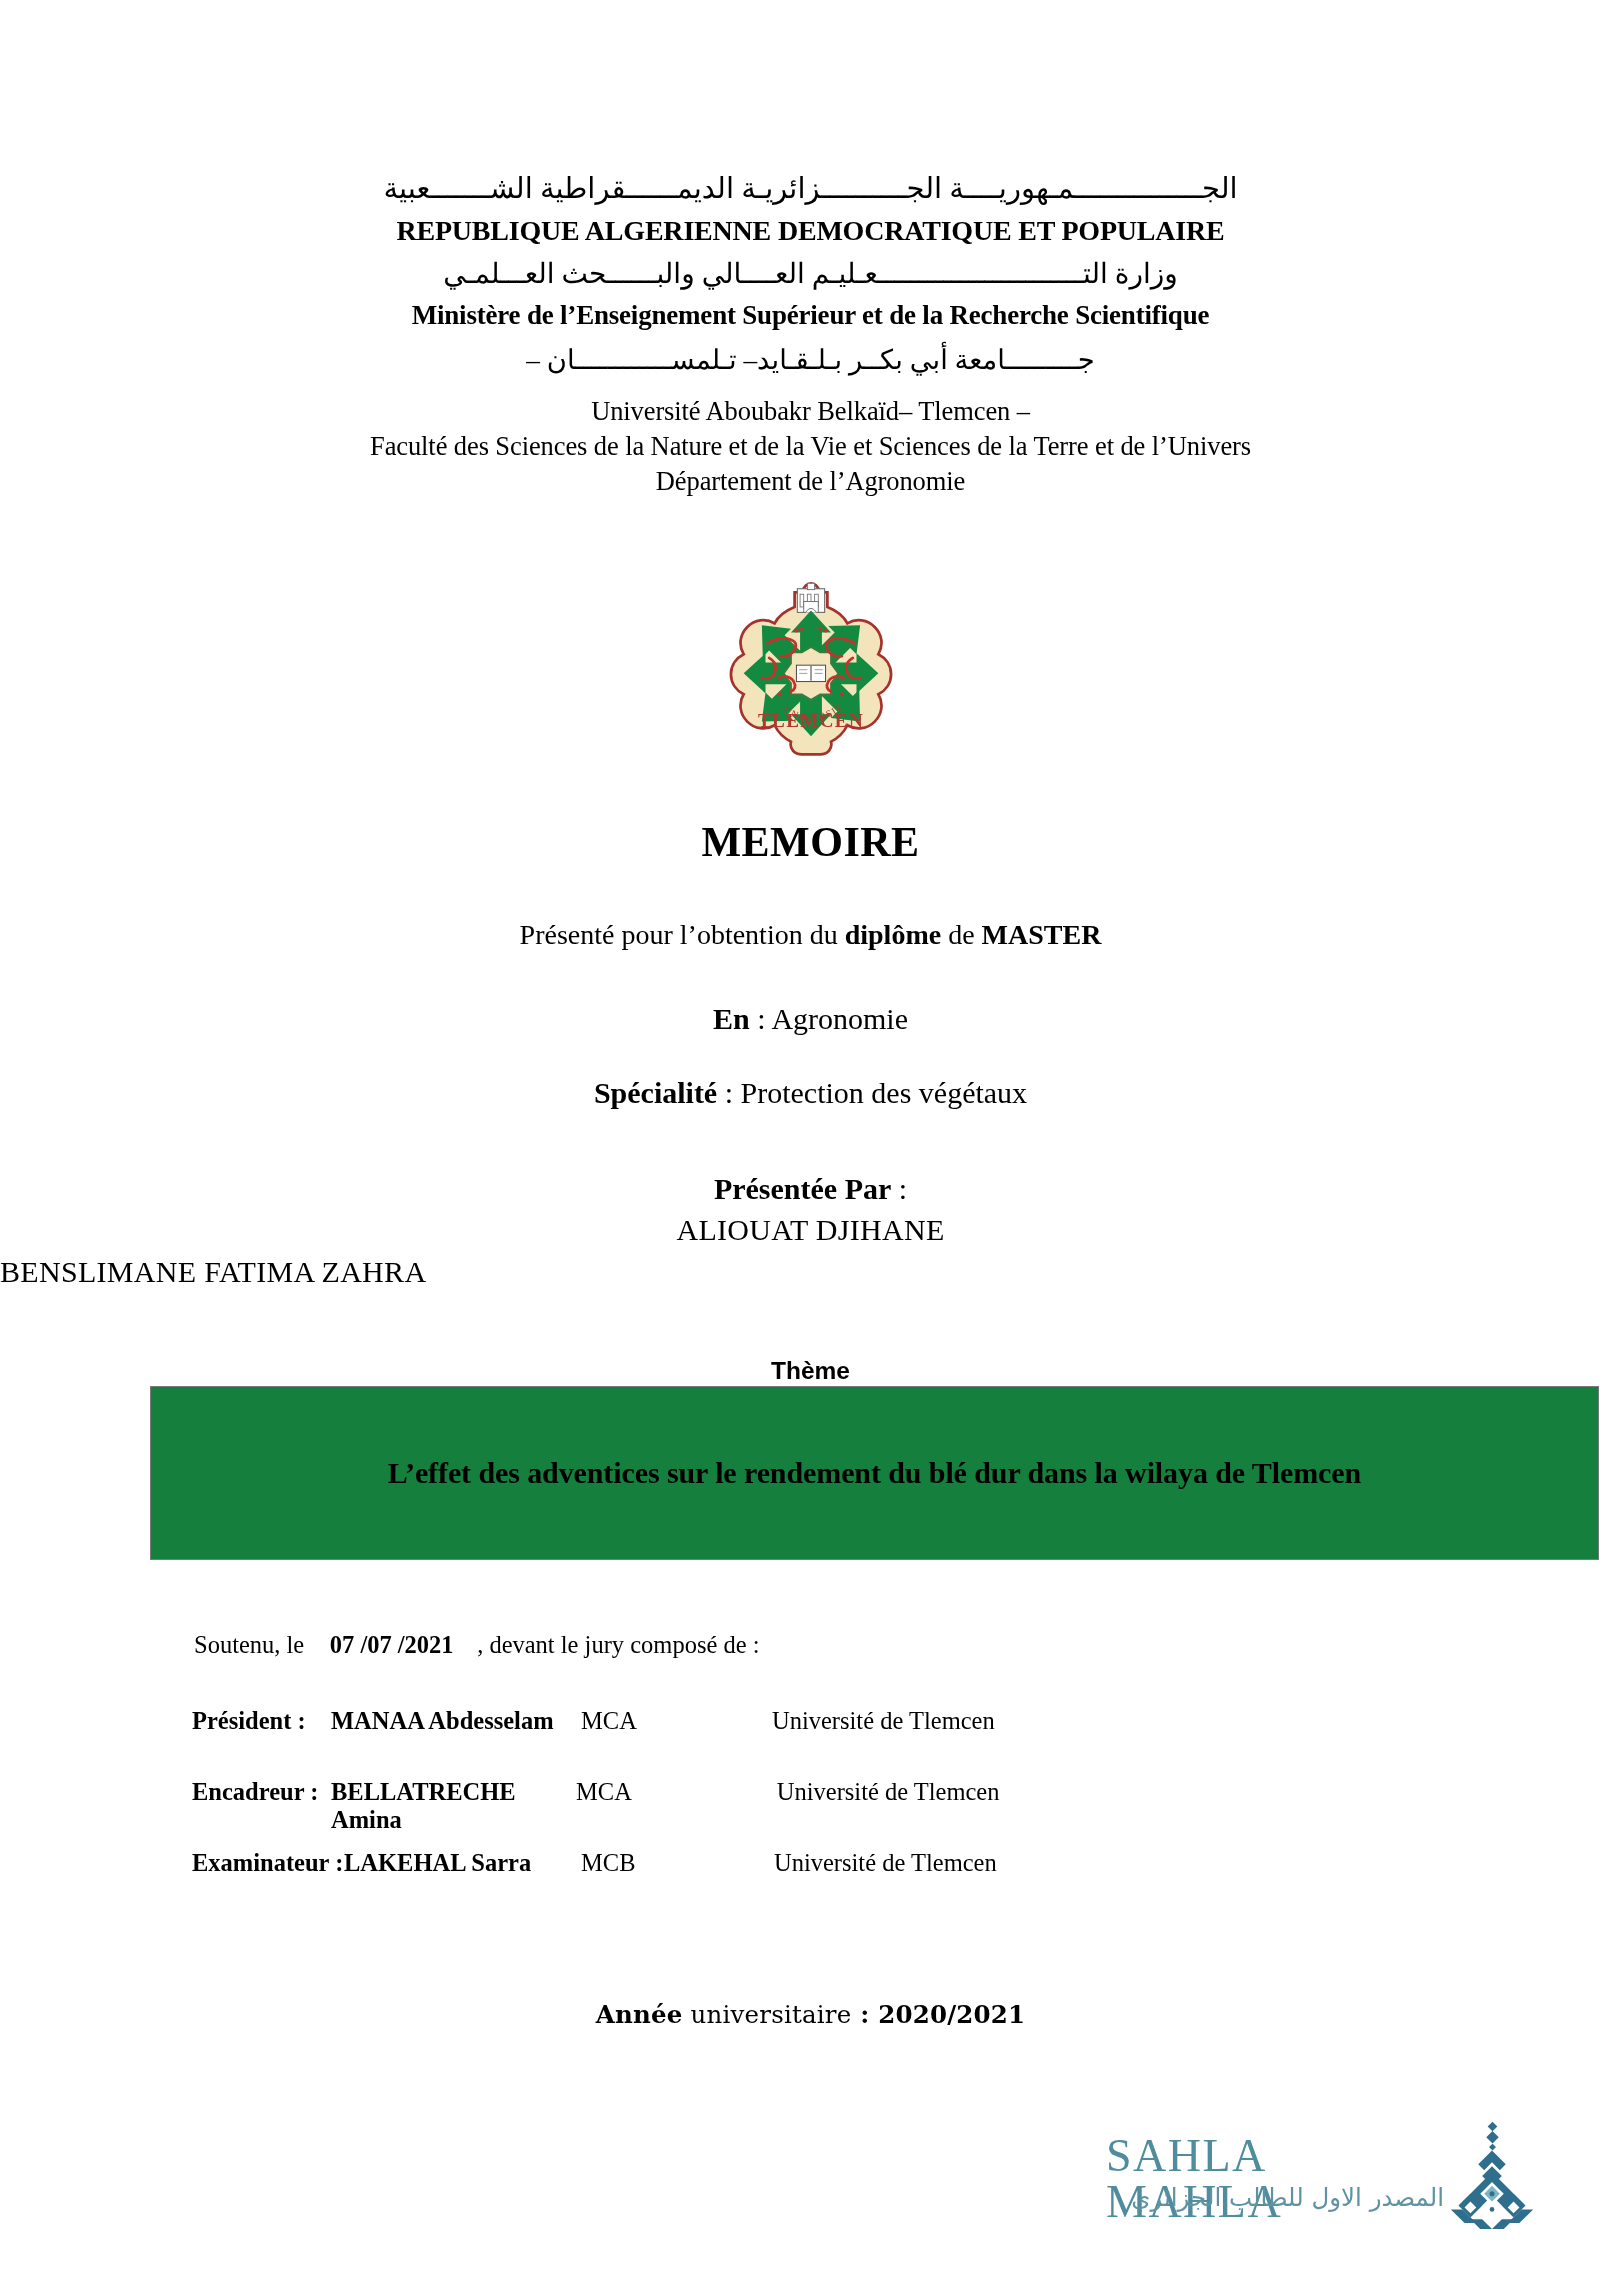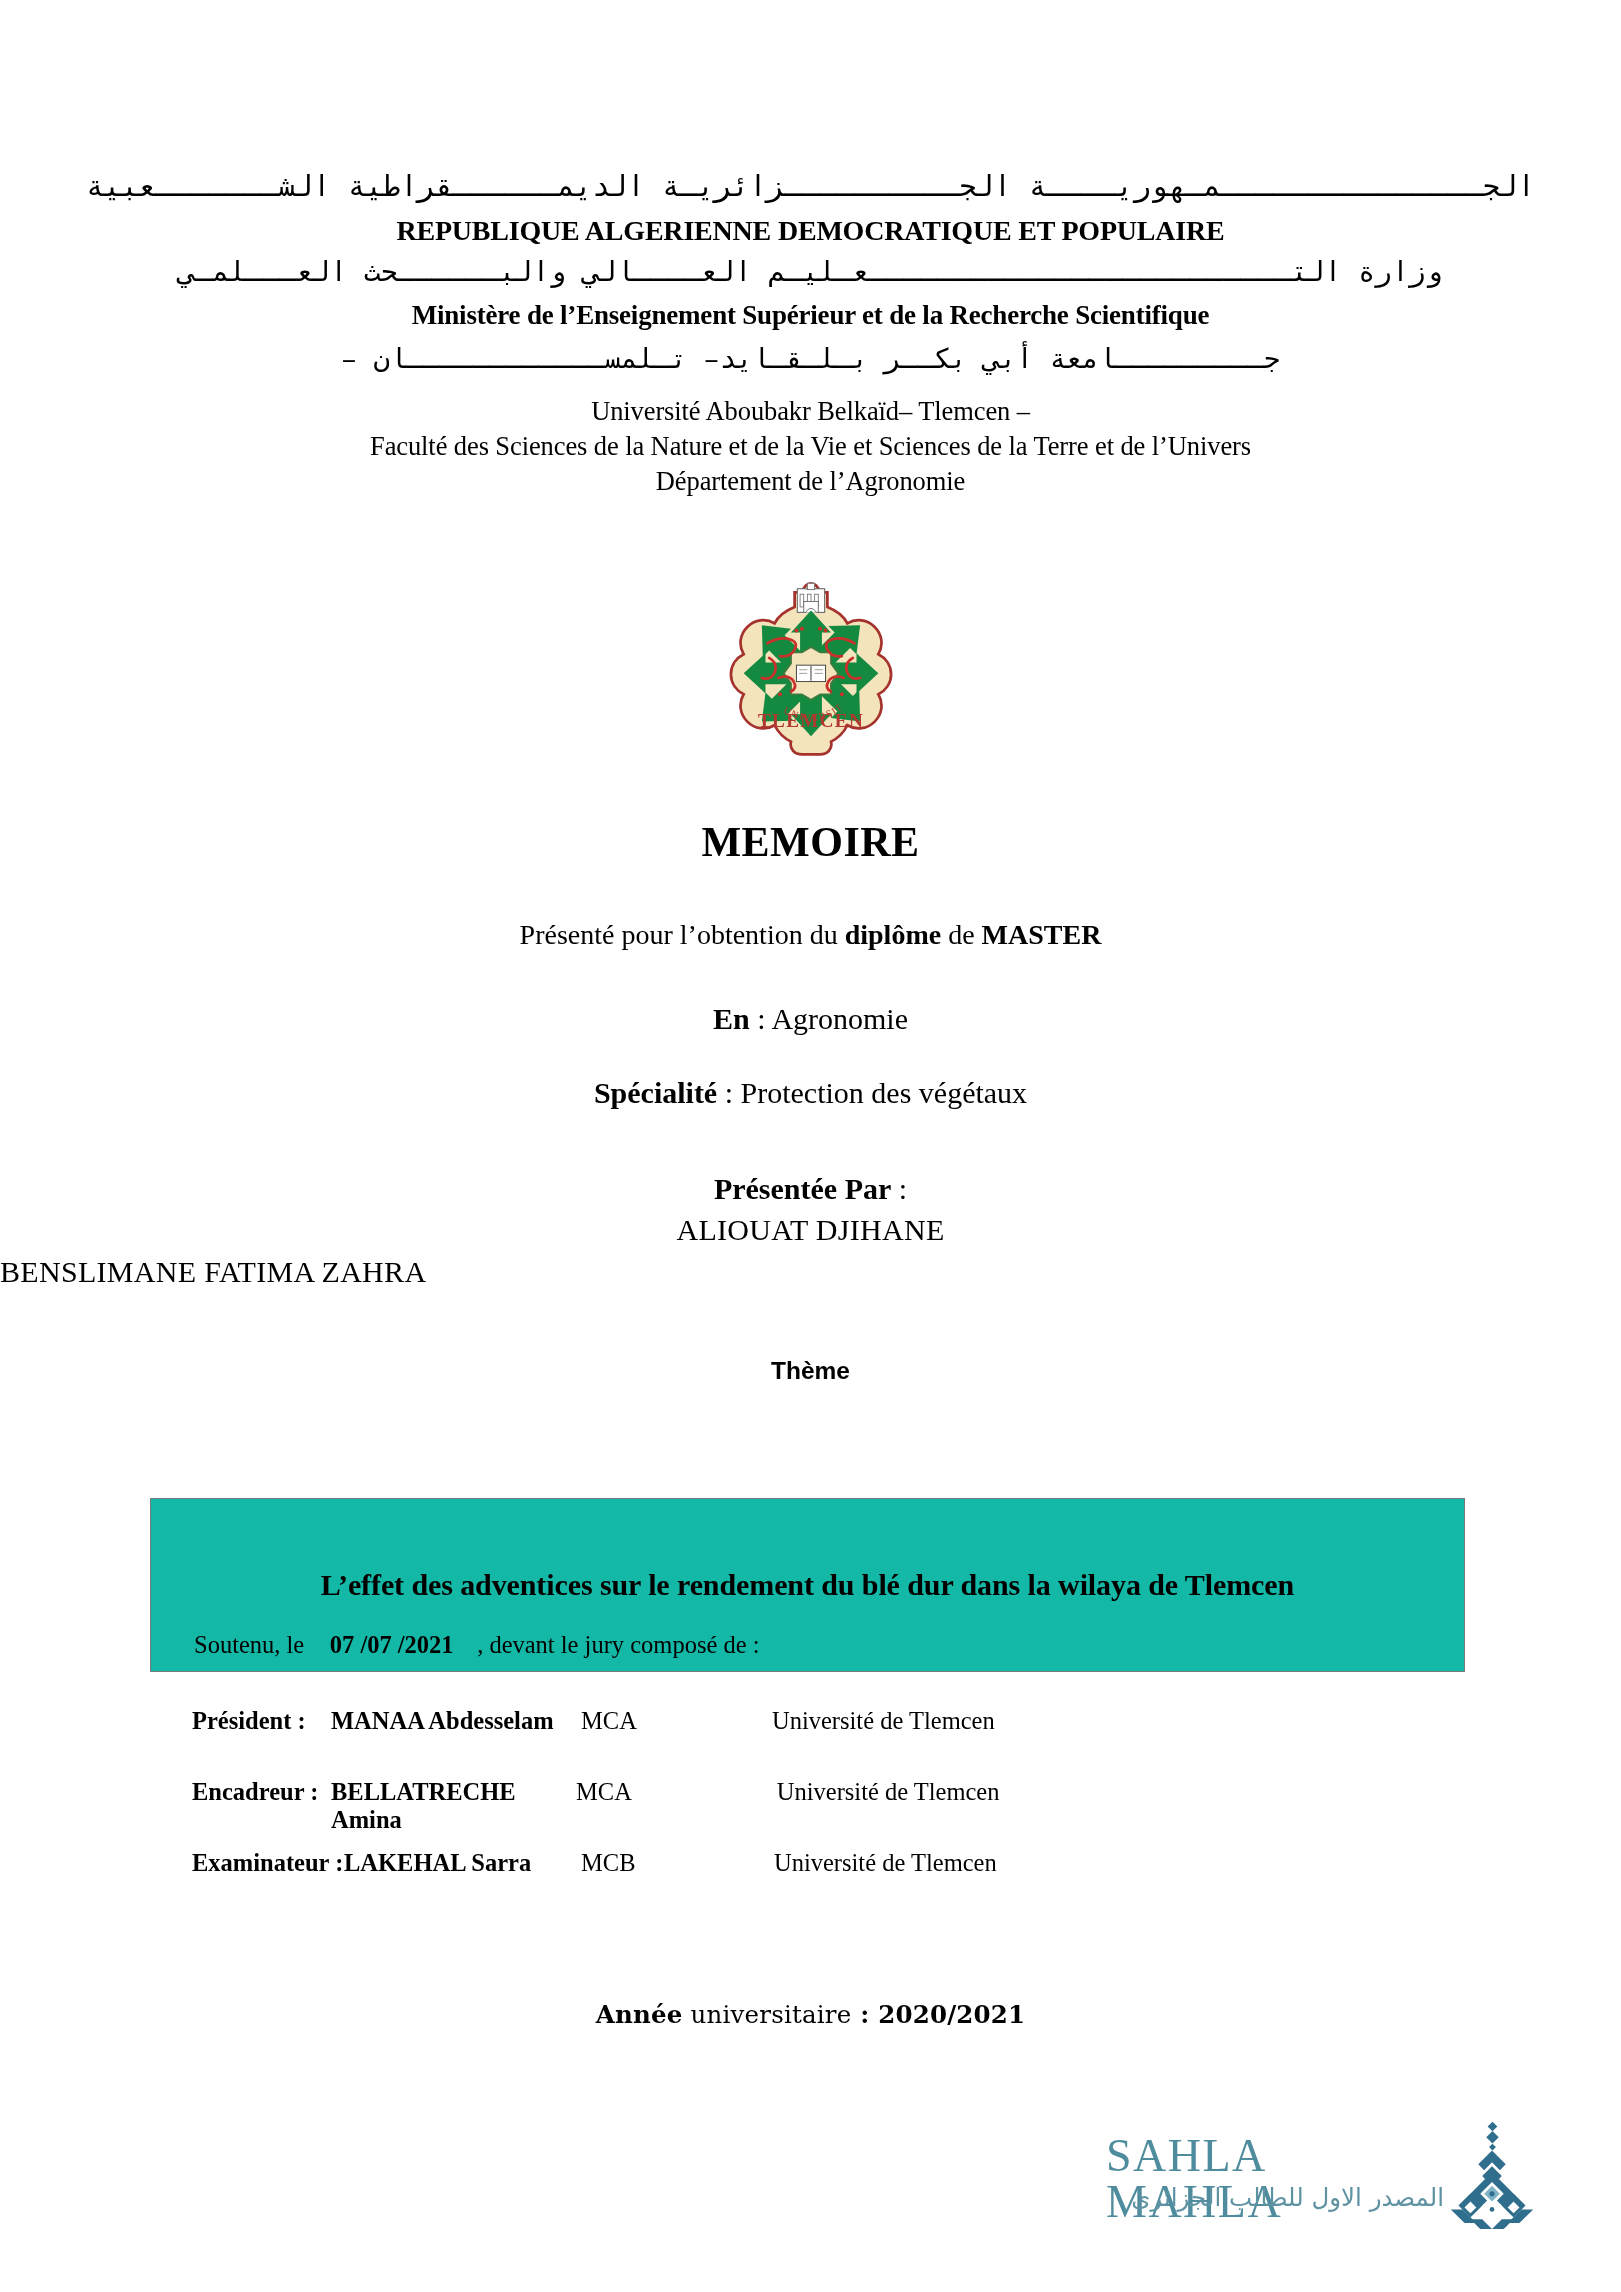--- a/index.html
+++ b/index.html
@@ -16,21 +16,21 @@
     overflow: hidden;
   }
 
   .page {
     position: absolute;
     inset: 0;
     background: #ffffff;
   }
   .bold { font-weight: bold; }
   .arabic {
-    font-family: Liberation Mono, monospace;
+    font-family: Liberation Serif, serif;
     direction: rtl;
     unicode-bidi: bidi-override;
   }
 
   
   .header-block {
     position: absolute;
     left: 0;
     right: 0;
     top: 174px;
@@ -143,26 +143,26 @@
     left: 0; right: 0;
     top: 1357px;
     text-align: center;
     font-family: "Liberation Sans", "DejaVu Sans", sans-serif;
     font-size: 24.5px;
     font-weight: bold;
   }
   .theme-box {
     position: absolute;
     left: 150px;
-    top: 1498px;
-    width: 1315px;
+    top: 1386px;
+    width: 1449px;
     height: 174px;
     border: 1.5px solid #7a7a7a;
     box-sizing: border-box;
-    background: #14b8a6;
+    background: #15803d;
   }
   .theme-title {
     position: absolute;
     left: 0; right: 0;
     top: 69px;
     text-align: center;
     font-size: 30px;
     font-weight: bold;
     letter-spacing: -0.1px;
   }

